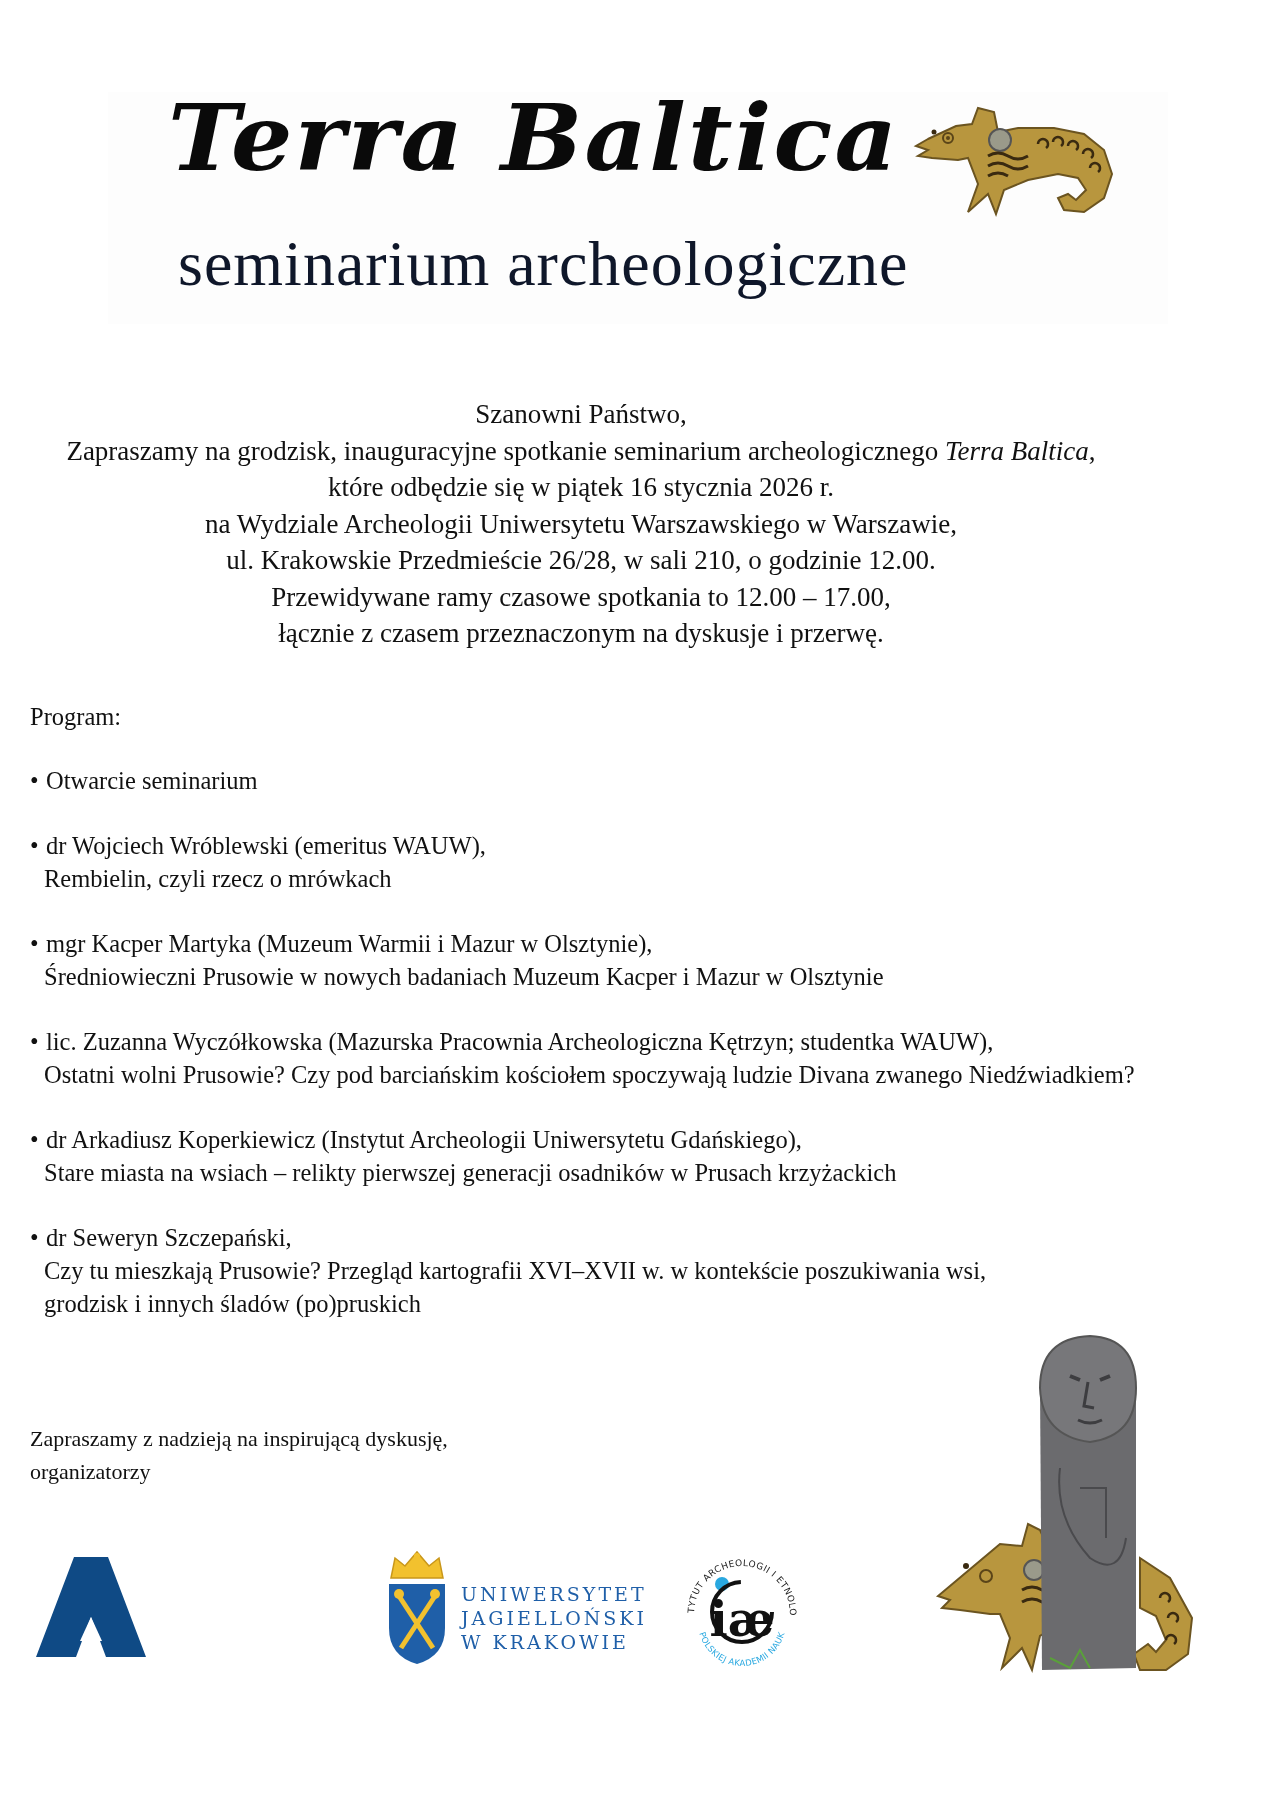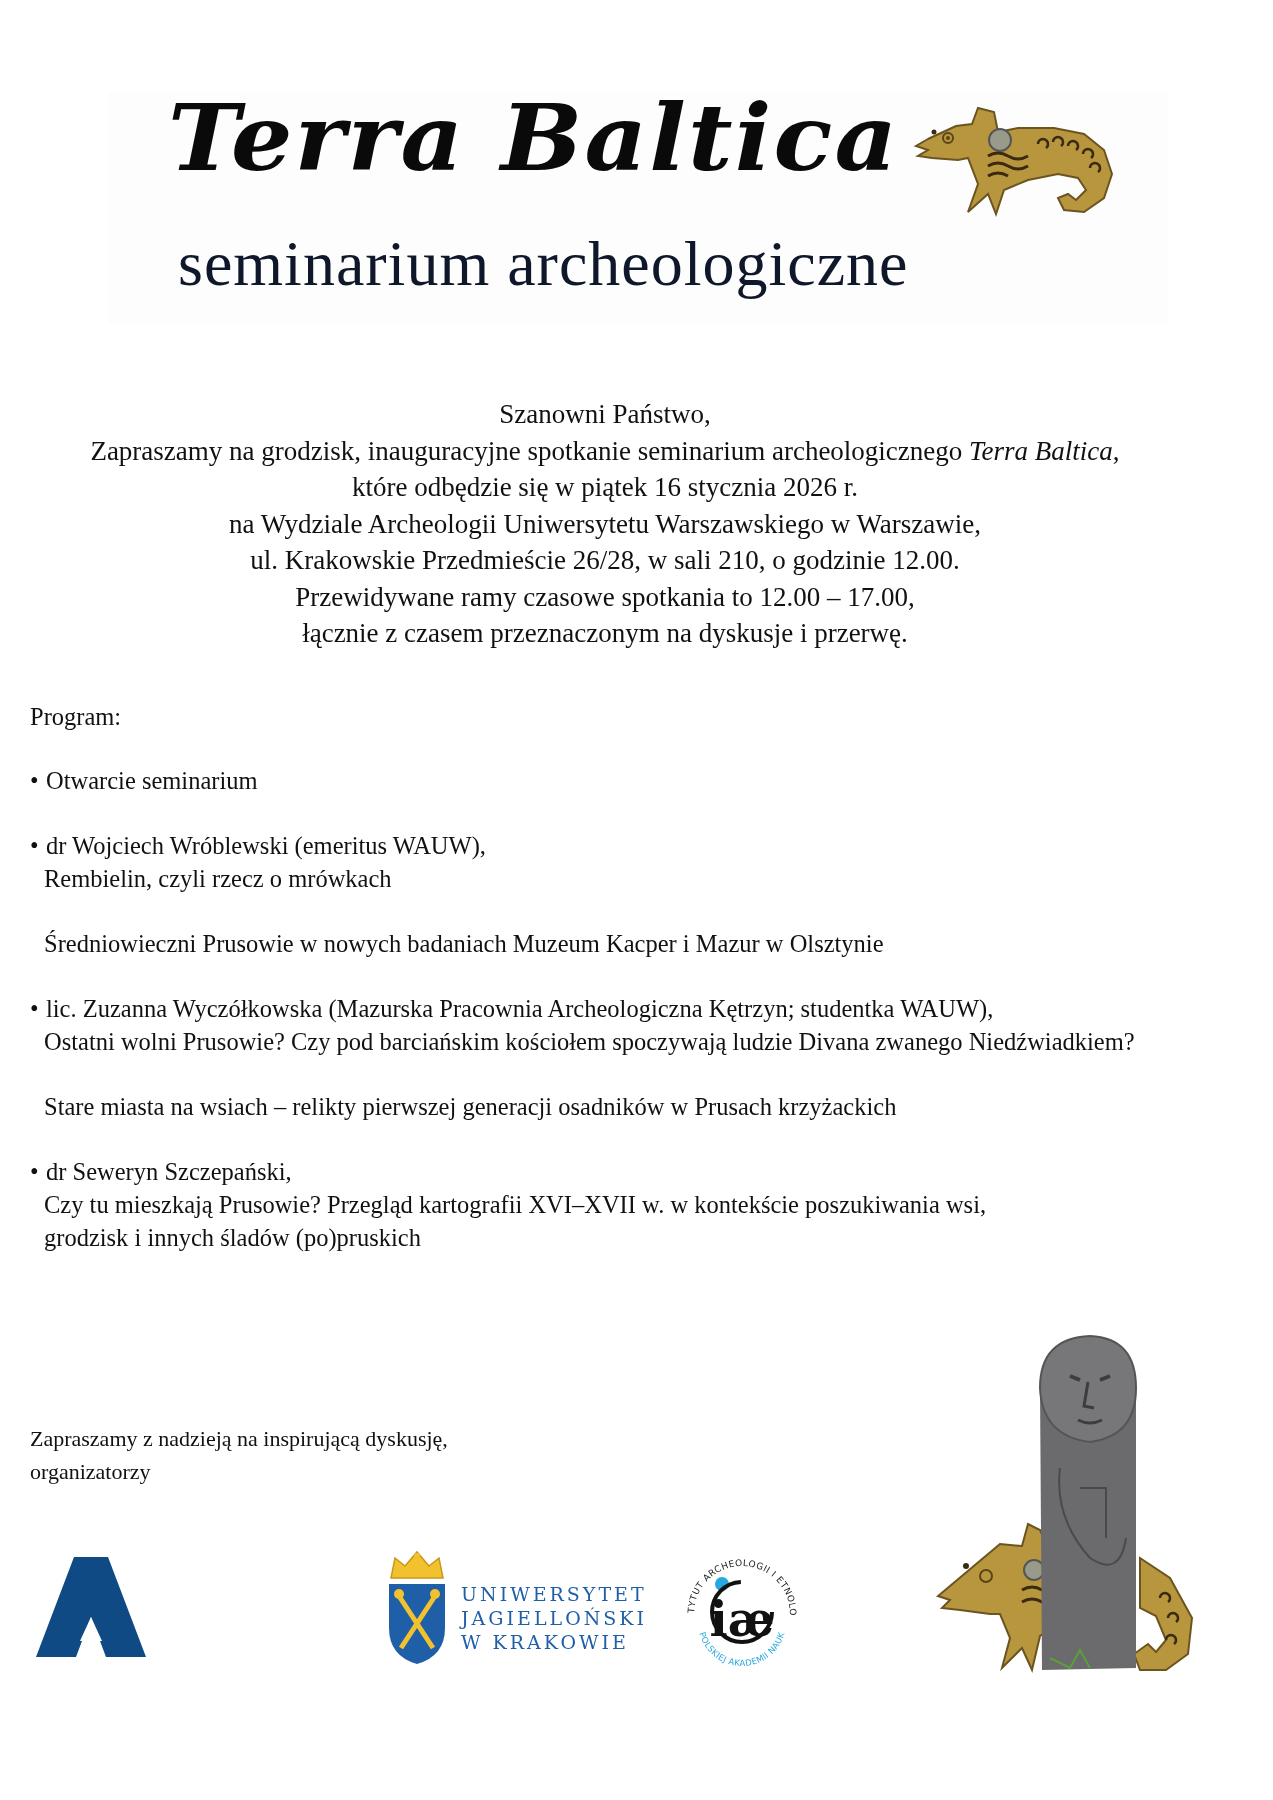--- a/index.html
+++ b/index.html
@@ -5,21 +5,21 @@
   html, body { margin: 0; padding: 0; background: #ffffff; }
   body { width: 1273px; height: 1800px; position: relative; overflow: hidden; font-family: "Liberation Serif", serif; color: #111; }
 
   
   .banner { position: absolute; left: 108px; top: 92px; width: 1060px; height: 232px; background: #fdfdfd; }
   .title-main { position: absolute; left: 60px; top: 0px; font-family: "DejaVu Serif", serif; font-weight: bold; font-size: 92px; letter-spacing: 2px; color: #0a0a0a; line-height: 1; transform: scaleX(1.05); transform-origin: left top; font-style: italic; }
   .title-sub { position: absolute; left: 70px; top: 140px; font-family: "Liberation Serif", serif; font-size: 64px; color: #0f172a; line-height: 1; letter-spacing: 1px; }
   .lizard-top { position: absolute; left: 800px; top: 2px; width: 220px; height: 130px; }
 
   
-  .intro { position: absolute; left: 0; top: 396px; width: 1162px; text-align: center; font-size: 27px; line-height: 36.5px; margin-left: 24px; }
+  .intro { position: absolute; left: 0; top: 396px; width: 1162px; text-align: center; font-size: 27px; line-height: 36.5px; }
   .intro .line { display: block; }
 
   
   .program { position: absolute; left: 30px; top: 700px; width: 1240px; font-size: 24.5px; line-height: 33px; }
   .program-heading { display: block; margin-bottom: 31px; }
   .prog-item { margin-bottom: 32px; }
   .prog-item .l1 { display: block; }
   .prog-item .l2 { display: block; padding-left: 14px; }
   .bullet { display: inline-block; width: 16px; }
 
@@ -73,29 +73,31 @@
   <div class="prog-item">
     <span class="l1"><span class="bullet">•</span><span>Otwarcie seminarium</span></span>
   </div>
 
   <div class="prog-item">
     <span class="l1"><span class="bullet">•</span><span>dr Wojciech Wróblewski (emeritus WAUW),</span></span>
     <span class="l2">Rembielin, czyli rzecz o mrówkach</span>
   </div>
 
   <div class="prog-item">
+    <span class="l1"><span class="bullet">•</span><span>mgr Kacper Martyka (Muzeum Warmii i Mazur w Olsztynie),</span></span>
     <span class="l2">Średniowieczni Prusowie w nowych badaniach Muzeum Kacper i Mazur w Olsztynie</span>
   </div>
 
   <div class="prog-item">
     <span class="l1"><span class="bullet">•</span><span>lic. Zuzanna Wyczółkowska (Mazurska Pracownia Archeologiczna Kętrzyn; studentka WAUW),</span></span>
     <span class="l2">Ostatni wolni Prusowie? Czy pod barciańskim kościołem spoczywają ludzie Divana zwanego Niedźwiadkiem?</span>
   </div>
 
   <div class="prog-item">
+    <span class="l1"><span class="bullet">•</span><span>dr Arkadiusz Koperkiewicz (Instytut Archeologii Uniwersytetu Gdańskiego),</span></span>
     <span class="l2">Stare miasta na wsiach – relikty pierwszej generacji osadników w Prusach krzyżackich</span>
   </div>
 
   <div class="prog-item">
     <span class="l1"><span class="bullet">•</span><span>dr Seweryn Szczepański,</span></span>
     <span class="l2">Czy tu mieszkają Prusowie? Przegląd kartografii XVI–XVII w. w kontekście poszukiwania wsi,</span>
     <span class="l2">grodzisk i innych śladów (po)pruskich</span>
   </div>
 </div>
 

